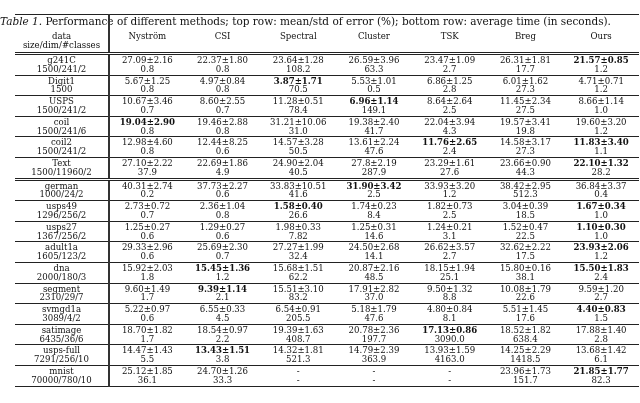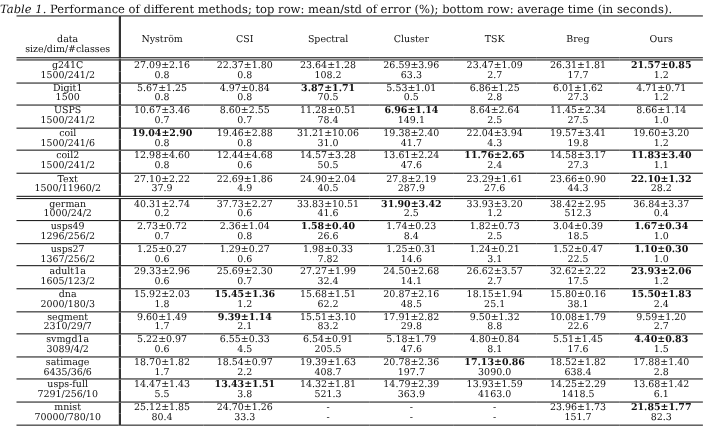--- a/index.html
+++ b/index.html
@@ -2,21 +2,21 @@
 <html><head>
   <meta charset="utf-8">
   <style>
     html, body { margin: 0; padding: 0; background: #ffffff; }
     body {
       width: 640px; height: 403px; overflow: hidden;
       font-family: "DejaVu Serif", "Liberation Serif", serif;
       color: #111;
     }
     .caption {
-      position: absolute; left: 0; top: 4px; width: 640px; height: 12px;
+      position: absolute; left: 0; top: 16px; width: 640px; height: 12px;
       font-size: 10.5px; line-height: 10px; white-space: nowrap;
       font-style: italic; overflow: hidden;
     }
     .caption .rest { font-style: normal; }
     table {
       position: absolute; left: 15px; top: 14px; width: 624px;
       border-collapse: collapse; table-layout: fixed;
       font-size: 8.6px; line-height: 8.8px;
     }
     td, th {
@@ -141,21 +141,21 @@
         <td>0.8</td>
         <td>31.0</td>
         <td>41.7</td>
         <td>4.3</td>
         <td>19.8</td>
         <td>1.2</td>
       </tr>
       <tr class="top">
         <td class="lbl">coil2</td>
         <td>12.98±4.60</td>
-        <td>12.44±4.68</td>
+        <td>12.44±8.25</td>
         <td>14.57±3.28</td>
         <td>13.61±2.24</td>
         <td class="b">11.76±2.65</td>
         <td>14.58±3.17</td>
         <td class="b">11.83±3.40</td>
       </tr>
       <tr class="bot">
         <td class="lbl">1500/241/2</td>
         <td>0.8</td>
         <td>0.6</td>
@@ -293,21 +293,21 @@
         <td>17.91±2.82</td>
         <td>9.50±1.32</td>
         <td>10.08±1.79</td>
         <td>9.59±1.20</td>
       </tr>
       <tr class="bot">
         <td class="lbl">2310/29/7</td>
         <td>1.7</td>
         <td>2.1</td>
         <td>83.2</td>
-        <td>29.8</td>
+        <td>37.0</td>
         <td>8.8</td>
         <td>22.6</td>
         <td>2.7</td>
       </tr>
       <tr class="top">
         <td class="lbl">svmgd1a</td>
         <td>5.22±0.97</td>
         <td>6.55±0.33</td>
         <td>6.54±0.91</td>
         <td>5.18±1.79</td>
@@ -370,21 +370,21 @@
         <td>25.12±1.85</td>
         <td>24.70±1.26</td>
         <td>-</td>
         <td>-</td>
         <td>-</td>
         <td>23.96±1.73</td>
         <td class="b">21.85±1.77</td>
       </tr>
       <tr class="bot last">
         <td class="lbl">70000/780/10</td>
-        <td>80.4</td>
+        <td>36.1</td>
         <td>33.3</td>
         <td>-</td>
         <td>-</td>
         <td>-</td>
         <td>151.7</td>
         <td>82.3</td>
       </tr>
     </tbody>
 </table>
 

